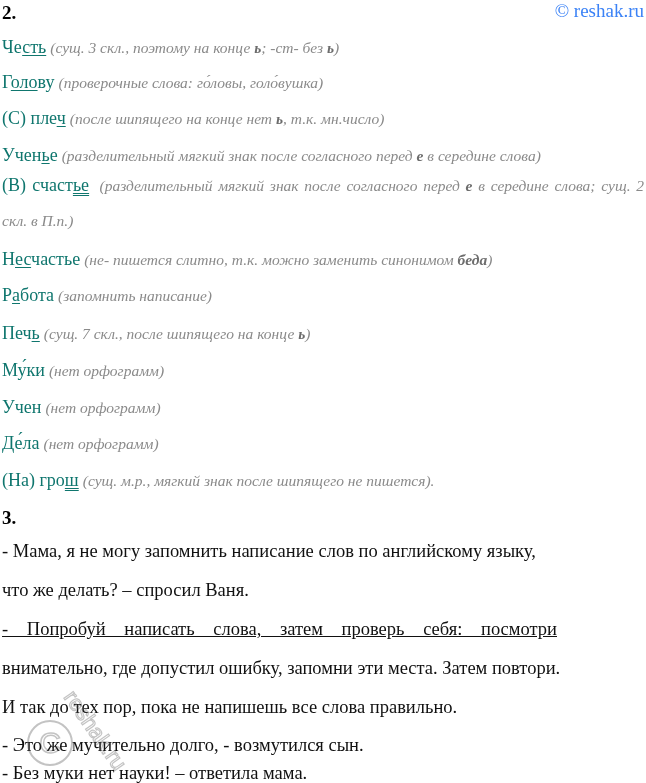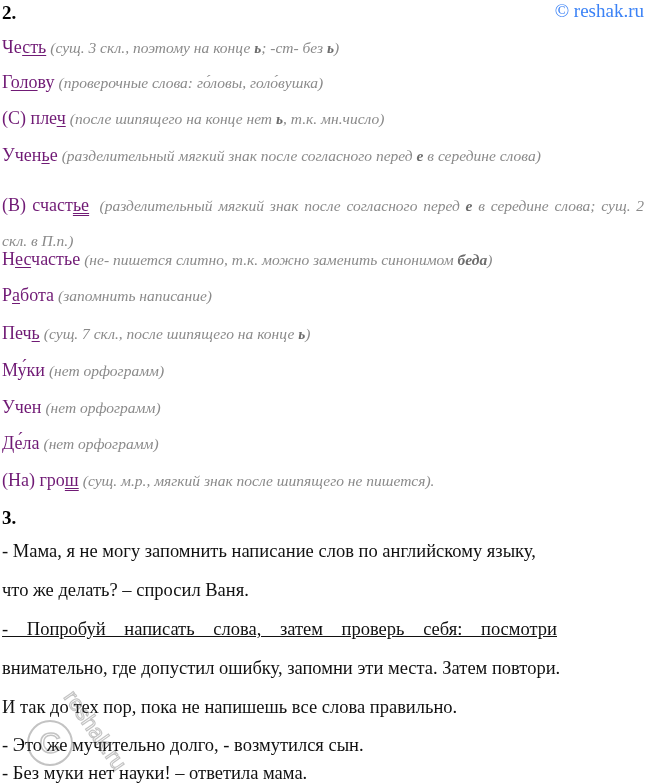--- a/index.html
+++ b/index.html
@@ -27,21 +27,21 @@
     color: #3b82f6;
   }
 
   .entry {
     position: absolute;
     left: 2px;
     font-size: 18px;
     line-height: 22px;
     white-space: nowrap;
   }
-  .word { color: #701a75; }
+  .word { color: #0f766e; }
   .word u { text-decoration: underline; text-underline-offset: 2px; text-decoration-thickness: 1px; }
   .word u.dbl { text-decoration-style: double; }
   .note {
     font-style: italic;
     color: #8a8a8a;
     font-size: 15.5px;
     margin-left: 4px;
   }
   .note b { font-style: italic; font-weight: bold; color: #6d6d6d; }
 
@@ -93,21 +93,21 @@
   </div>
 
   <div class="entry" style="top:71px;">
     <span class="word"><span>Г</span><u>оло</u><span>ву</span></span><span class="note">(проверочные слова: го́ловы, голо́вушка)</span>
   </div>
 
   <div class="entry" style="top:144px;">
     <span class="word"><span>Учен</span><u>ь</u><span>е</span></span><span class="note"><span>(разделительный мягкий знак после согласного перед </span><b>е</b><span> в середине слова)</span></span>
   </div>
 
-  <div class="entry-wrap" style="top:188px;font-family:Liberation Serif, serif;">
+  <div class="entry-wrap" style="top:168px;font-family:Liberation Serif, serif;">
     <span class="word"><span>(В) счаст</span><u class="dbl">ье</u><span></span></span> <span class="note"><span>(разделительный мягкий знак после согласного перед </span><b>е</b><span> в середине слова; сущ. 2 скл. в П.п.)</span></span>
   </div>
 
   <div class="entry" style="top:248px;">
     <span class="word"><span>Н</span><u>ес</u><span>частье</span></span><span class="note"><span>(не- пишется слитно, т.к. можно заменить синонимом </span><b>беда</b><span>)</span></span>
   </div>
 
   <div class="entry" style="top:284px;">
     <span class="word"><span>Р</span><u>а</u><span>бота</span></span><span class="note">(запомнить написание)</span>
   </div>

